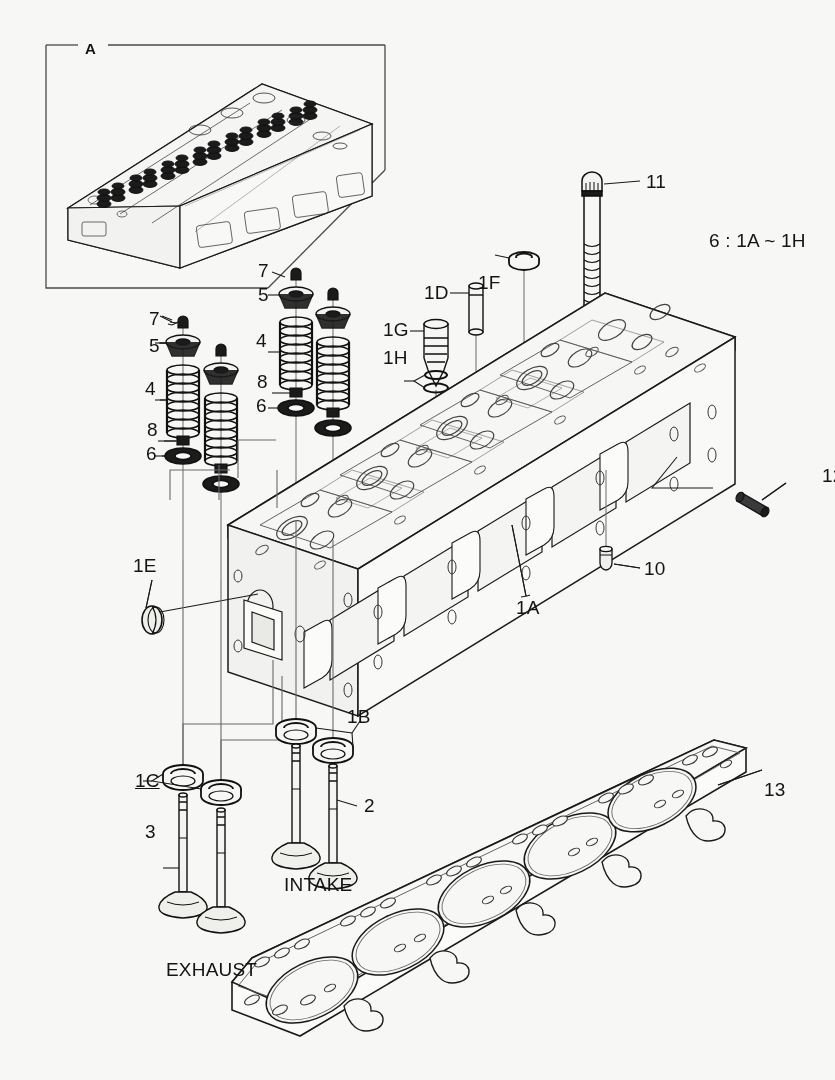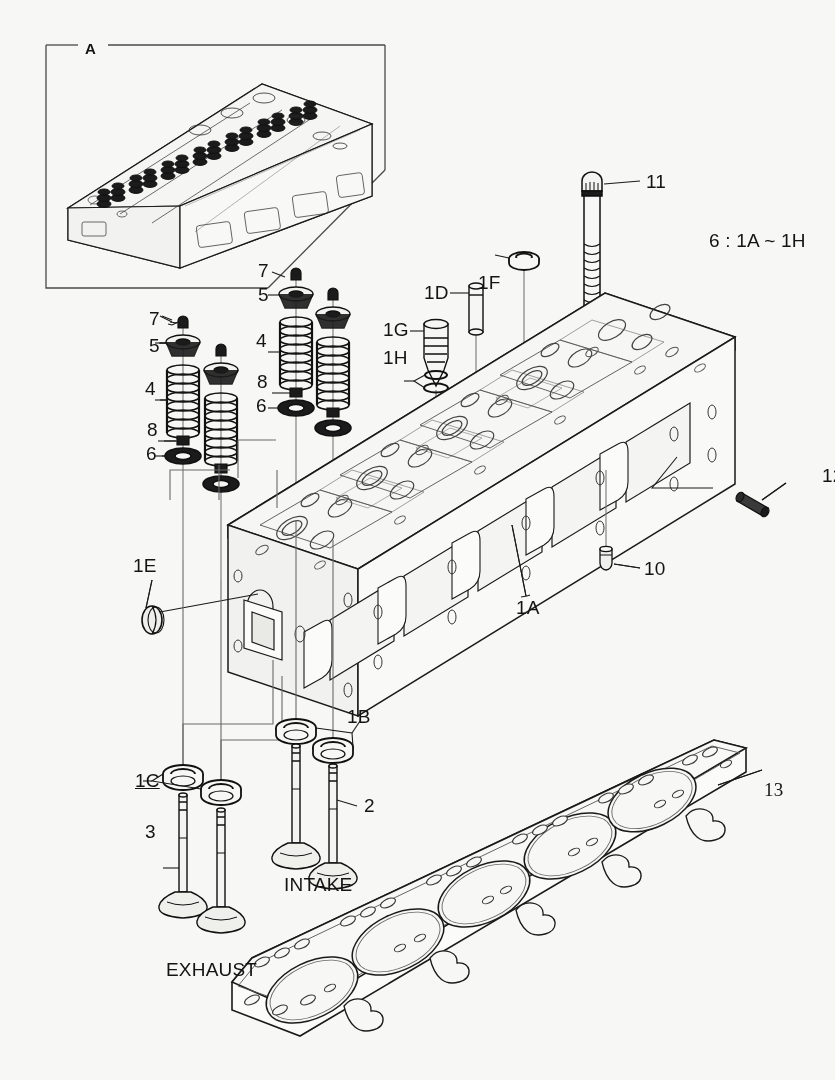--- a/index.html
+++ b/index.html
@@ -677,18 +677,18 @@
 <div class="lbl" style="left:516px; top:598px;">1A</div>
 <div class="lbl" style="left:644px; top:559px;">10</div>
 <div class="lbl" style="left:774px; top:466px;margin-left:48px;">12</div>
 <div class="lbl" style="left:133px; top:556px;">1E</div>
 
 <div class="lbl" style="left:135px; top:771px;text-decoration:underline;">1C</div>
 <div class="lbl" style="left:347px; top:707px;">1B</div>
 
 <div class="lbl" style="left:145px; top:822px;">3</div>
 <div class="lbl" style="left:364px; top:796px;">2</div>
-<div class="lbl" style="left:764px; top:780px;font-family:Liberation Serif, serif;">13</div>
+<div class="lbl" style="left:764px; top:780px;">13</div>
 
 <div class="lbl" style="left:284px; top:875px;">INTAKE</div>
 <div class="lbl" style="left:166px; top:960px;">EXHAUST</div>
 
 </div>
 
 </body></html>

